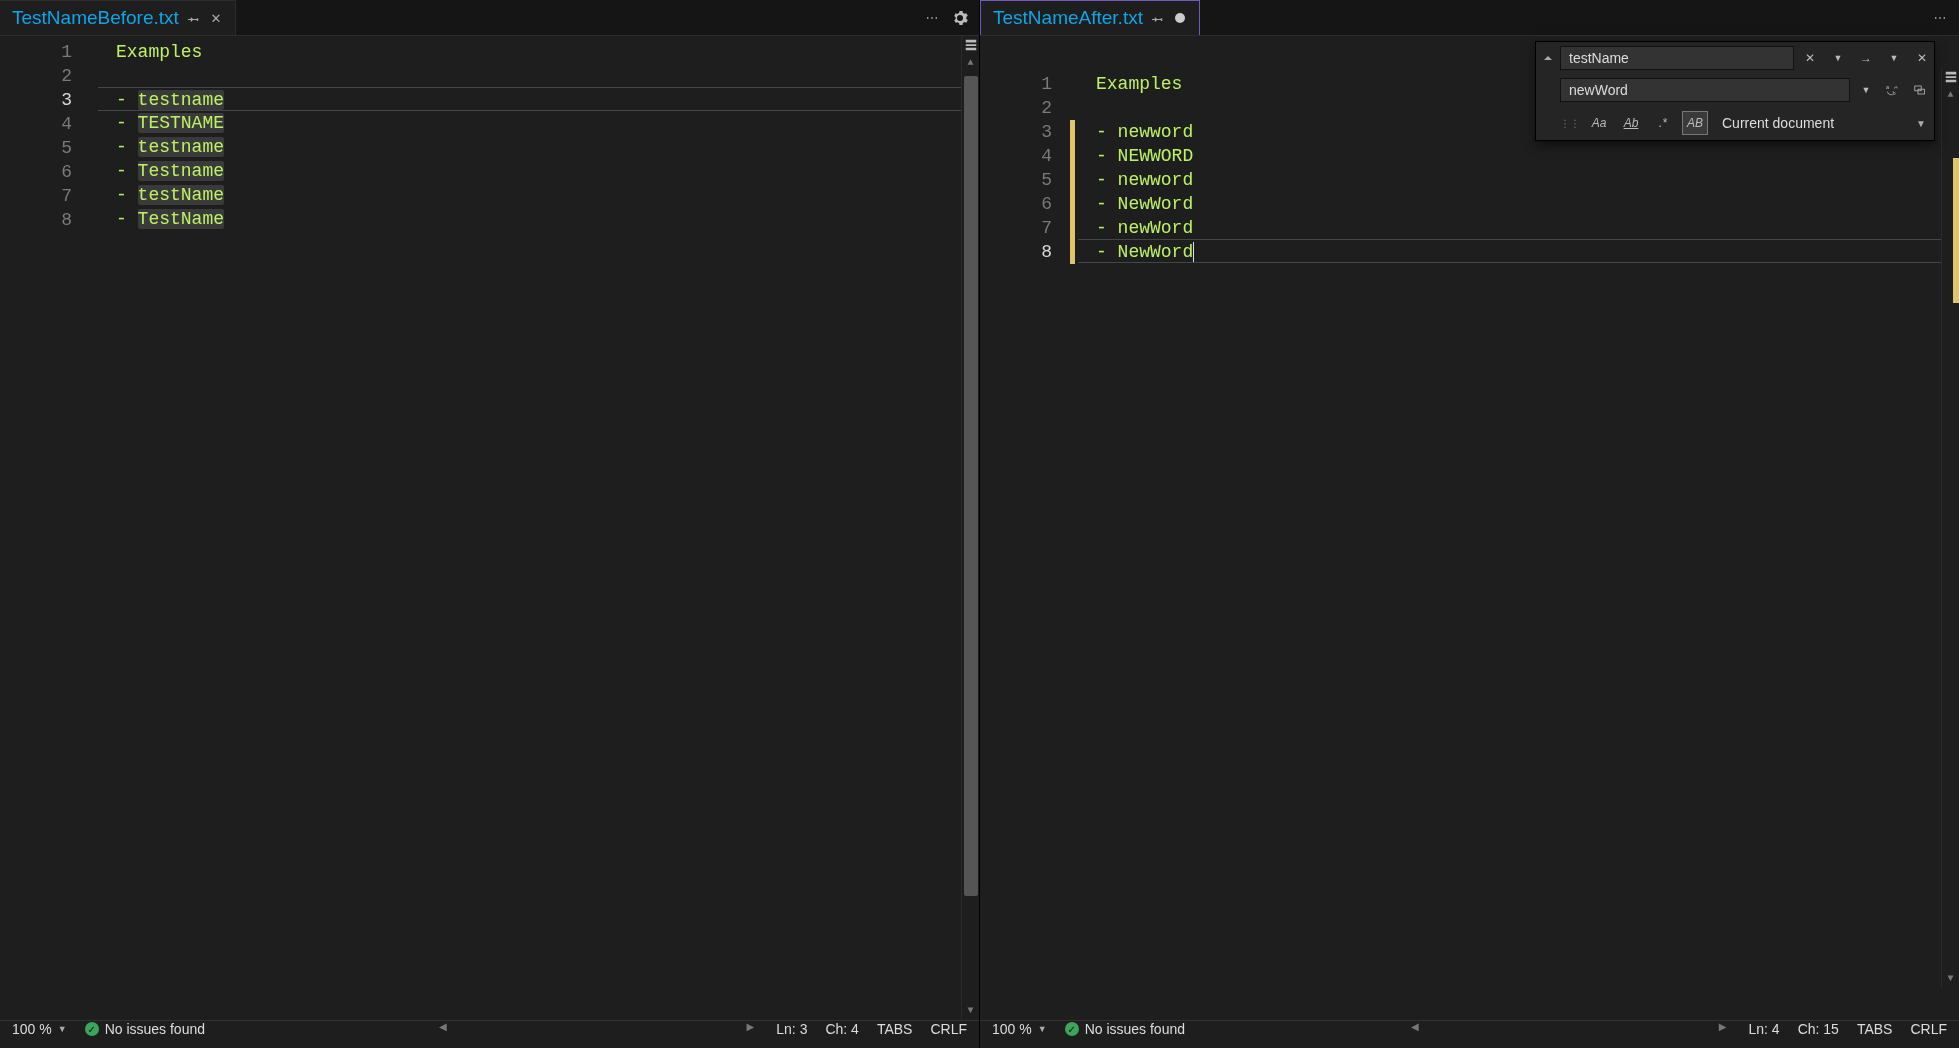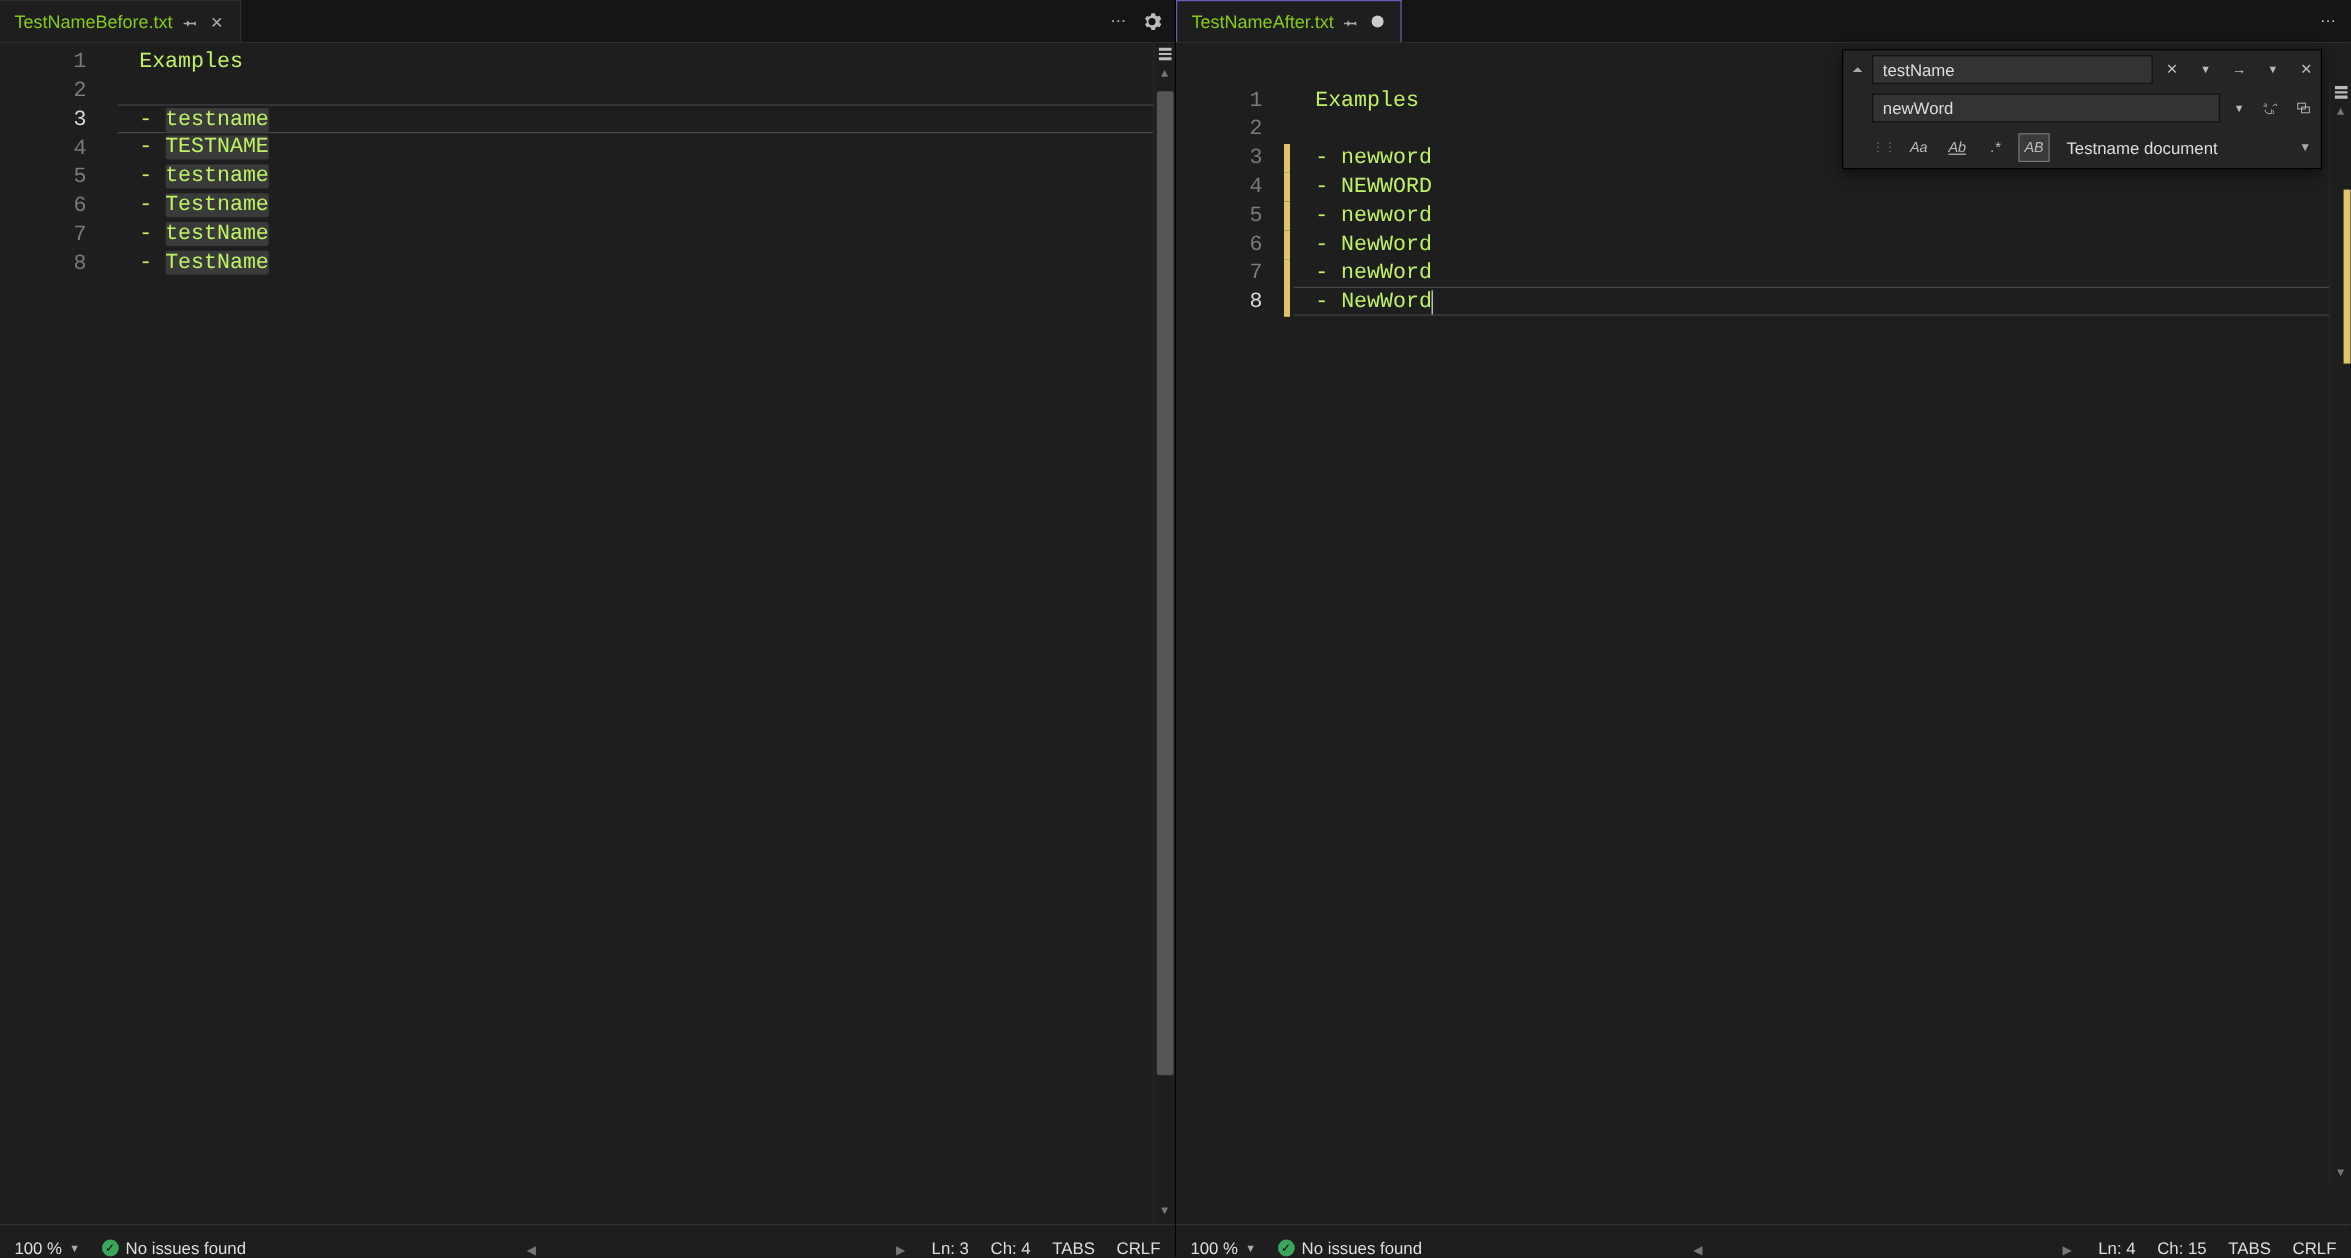--- a/index.html
+++ b/index.html
@@ -47,22 +47,22 @@
   }
   .tab.active {
     background: #1e1e1e;
     border-top: 1px solid #2d2d2d;
   }
   .tab.focused {
     border: 1px solid #705abf;
     border-bottom: none;
   }
   .tab-title {
-    font-size: 15px;
-    color: #84cc16;
+    font-size: 19px;
+    color: #0ea5e9;
     white-space: nowrap;
   }
   .tab-icon {
     width: 14px; height: 14px;
     display: inline-flex;
     align-items: center;
     justify-content: center;
     color: #aaa;
     font-size: 13px;
   }
@@ -180,21 +180,21 @@
     right: 0;
     width: 6px;
     background: #e0c46c;
   }
   
   .status-bar {
     height: 28px;
     background: #1e1e1e;
     border-top: 1px solid #333;
     display: flex;
-    align-items: flex-end;
+    align-items: flex-start;
     font-size: 14px;
     color: #ddd;
     padding: 0 12px;
     gap: 18px;
   }
   .status-item {
     display: flex;
     align-items: center;
     gap: 6px;
     white-space: nowrap;
@@ -518,21 +518,21 @@
       </div>
       <div class="options-row">
         <div class="drag-handle">⋮⋮</div>
         <div class="opt-btn">Aa</div>
         <div class="opt-btn">
             <span style="text-decoration:underline">Ab</span>
           </div>
         <div class="opt-btn">.*</div>
         <div class="opt-btn active">AB</div>
         <div class="scope-select">
-          <span>Testname document</span>
+          <span>Current document</span>
           <span class="dd">▼</span>
         </div>
       </div>
     </div>
 
     <div class="status-bar">
       <div class="status-item">
         <span>100 %</span>
         <span style="font-size:9px;color:#aaa;">▼</span>
       </div>

